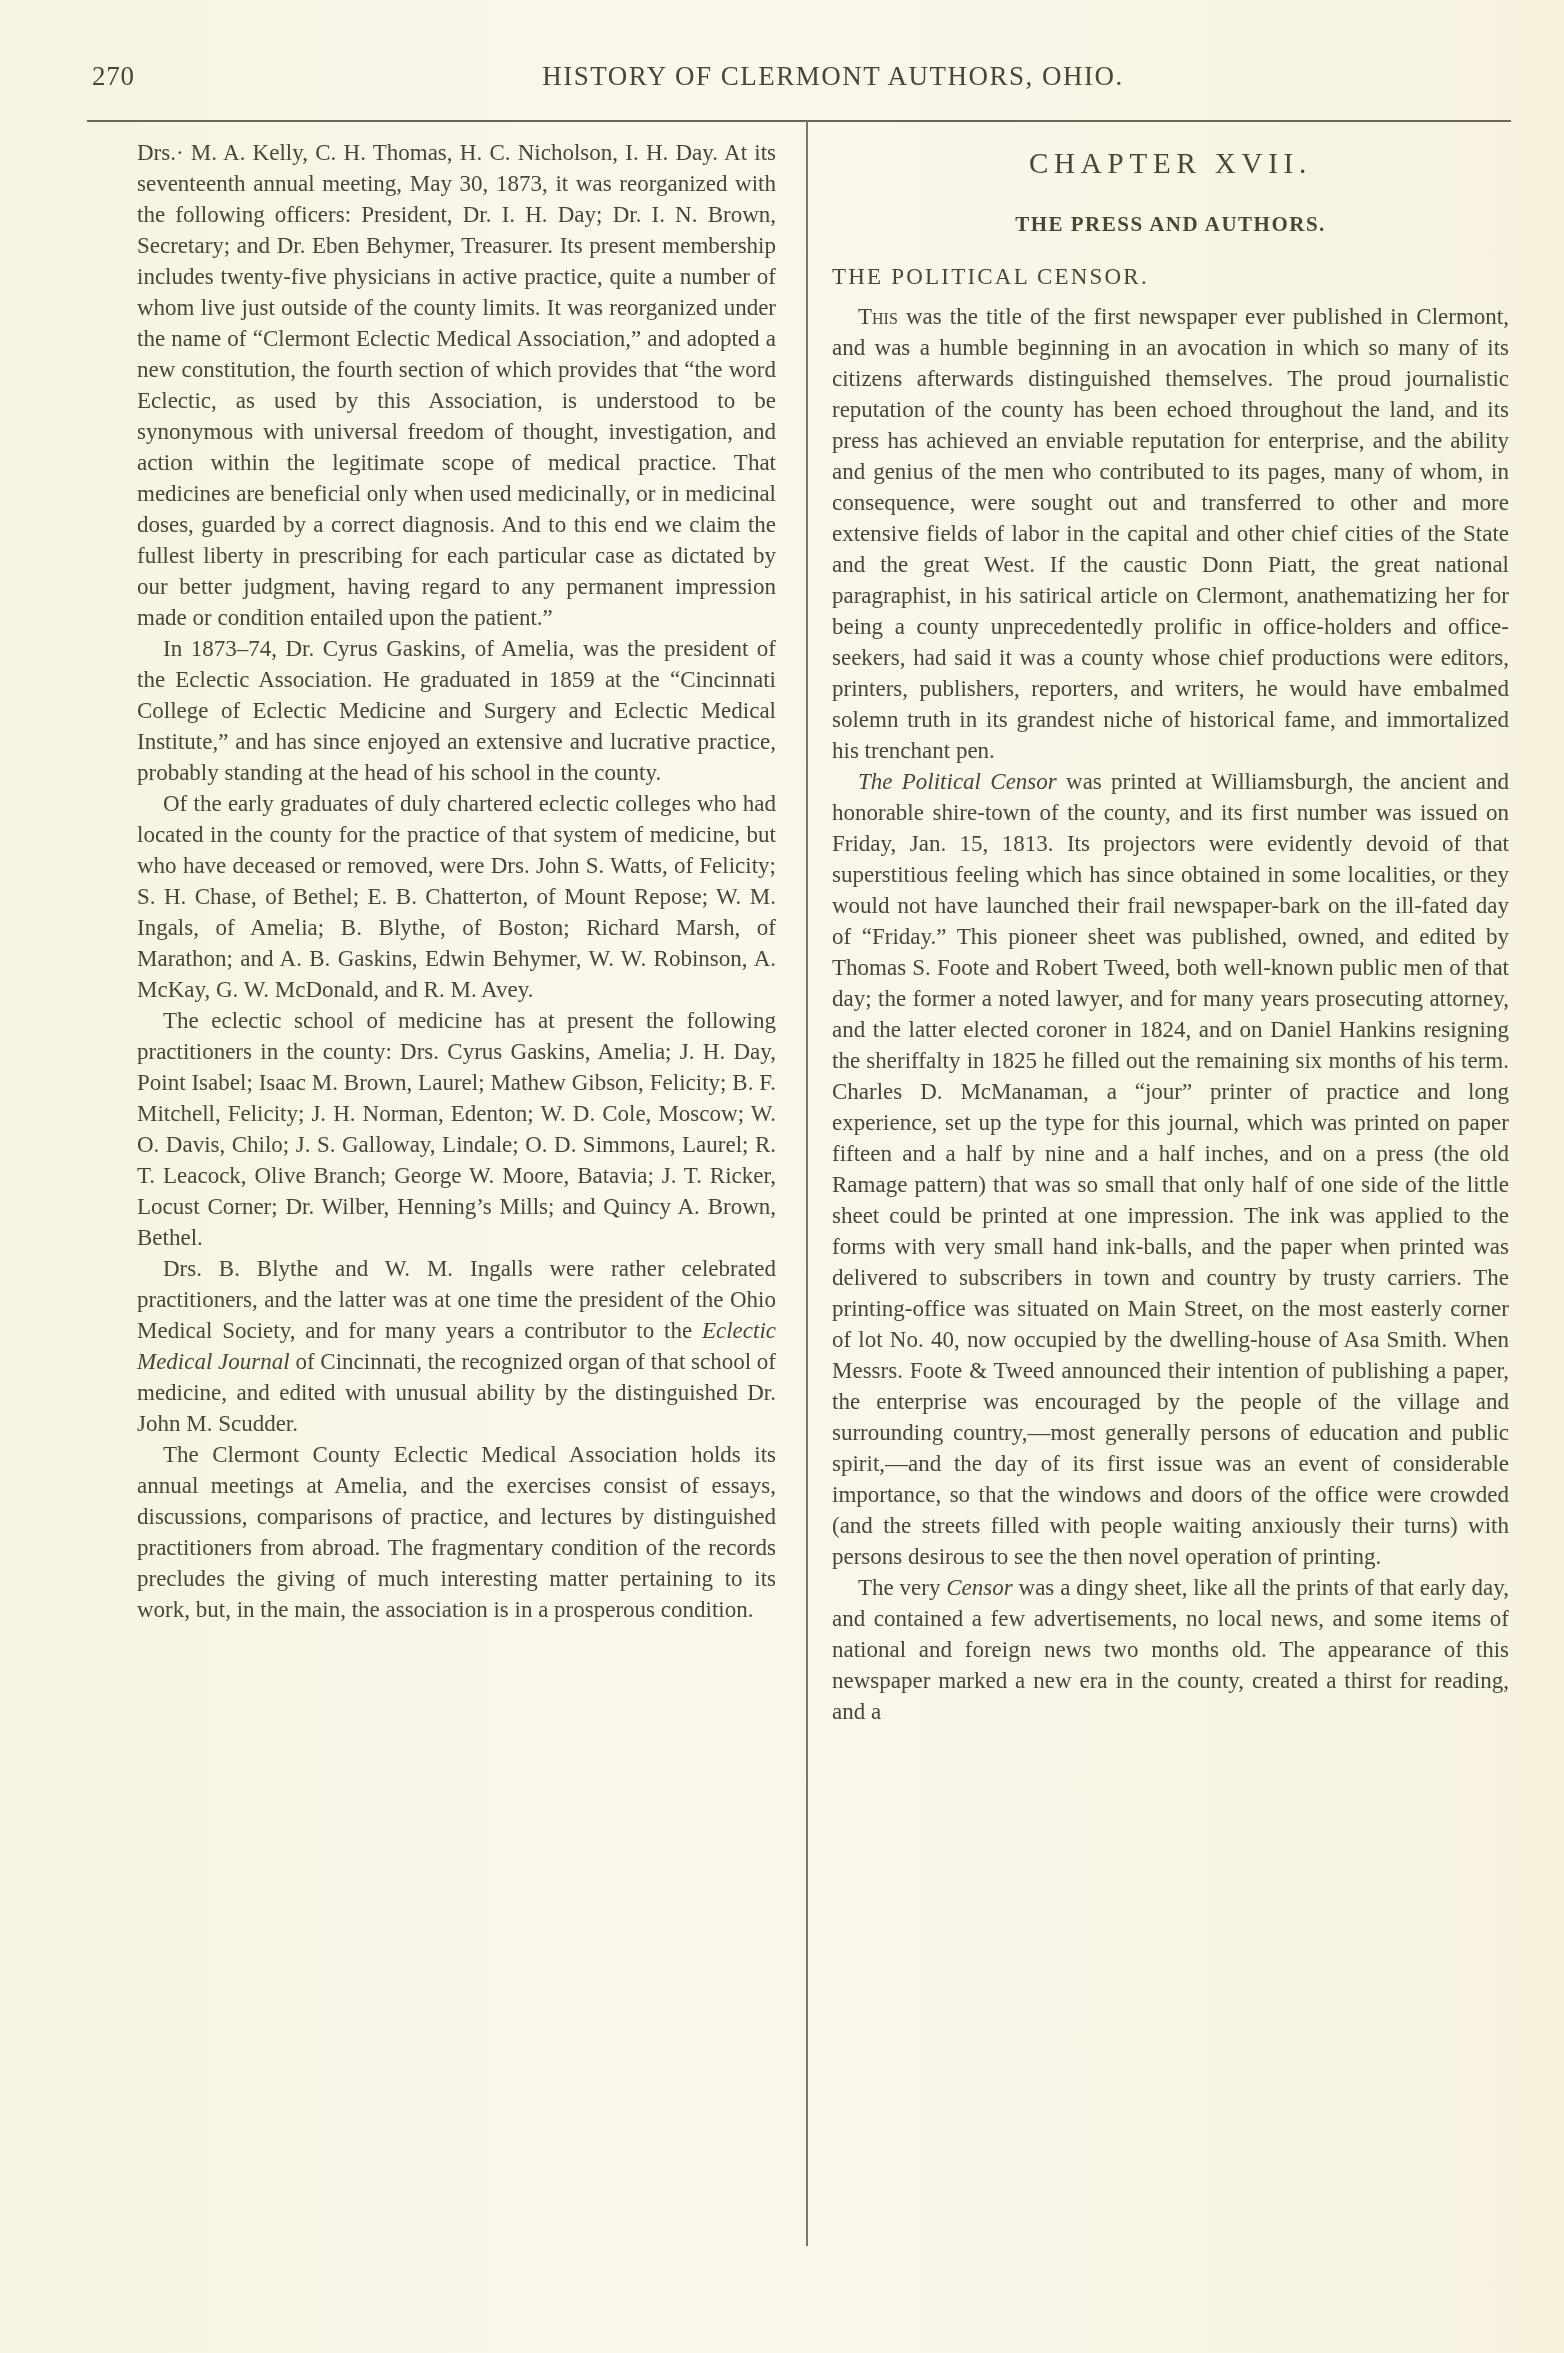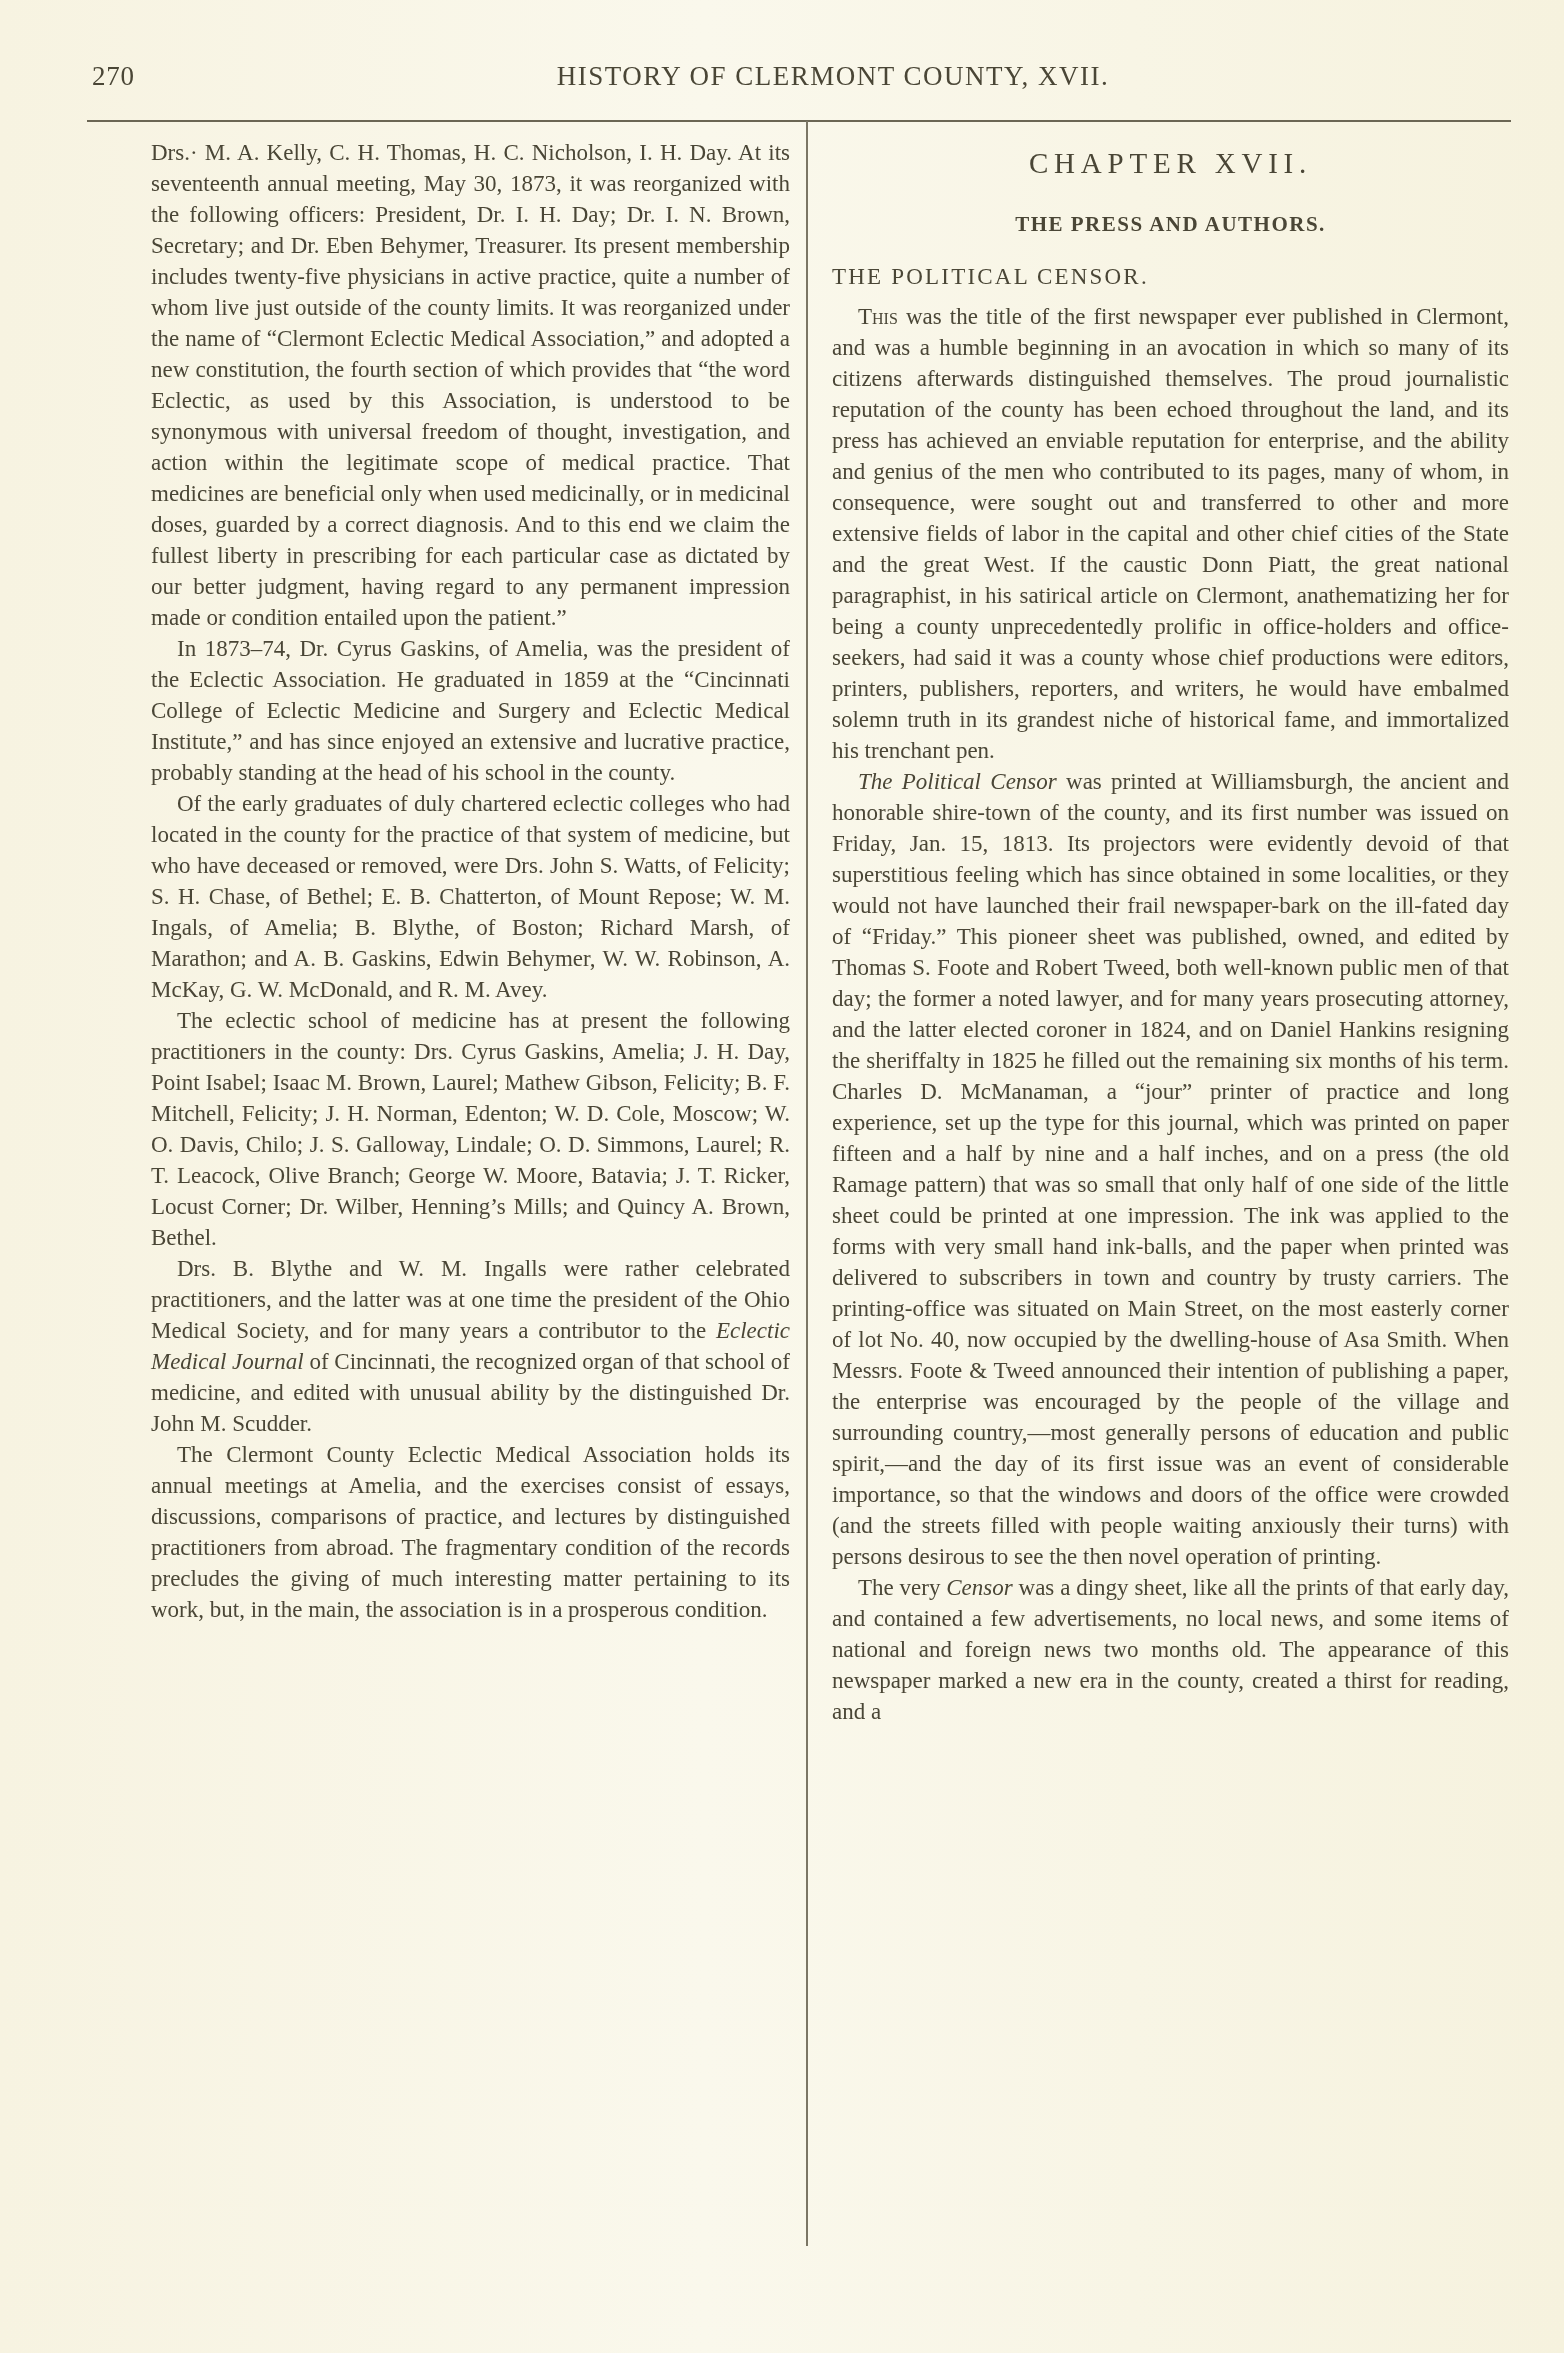--- a/index.html
+++ b/index.html
@@ -61,21 +61,21 @@
     }
     .column {
       position: absolute;
       top: 137px;
       font-size: 23px;
       line-height: 31px;
       text-align: justify;
       hyphens: manual;
     }
     .col-left {
-      left: 151px;
+      left: 137px;
       width: 639px;
     }
     .col-right {
       left: 832px;
       width: 677px;
     }
     .col-left p, .col-right p {
       margin: 0;
       text-indent: 26px;
     }
@@ -111,21 +111,21 @@
       font-style: italic;
     }
   </style>
 </head>
 <body>
 
 <div class="page">
 
   <div class="running-head">
     <span class="page-number">270</span>
-    <span class="running-title">HISTORY OF CLERMONT COUNTY, XVII.</span>
+    <span class="running-title">HISTORY OF CLERMONT AUTHORS, OHIO.</span>
   </div>
 
   <div class="head-rule"></div>
   <div class="col-rule"></div>
 
   <div class="column col-left">
     <p class="noindent">Drs.· M. A. Kelly, C. H. Thomas, H. C. Nicholson, I. H. Day. At its seventeenth annual meeting, May 30, 1873, it was reorganized with the following officers: President, Dr. I. H. Day; Dr. I. N. Brown, Secretary; and Dr. Eben Behymer, Treasurer. Its present membership includes twenty-five physicians in active practice, quite a number of whom live just outside of the county limits. It was reorganized under the name of “Clermont Eclectic Medical Association,” and adopted a new constitution, the fourth section of which provides that “the word Eclectic, as used by this Association, is understood to be synonymous with universal freedom of thought, investigation, and action within the legitimate scope of medical practice. That medicines are beneficial only when used medicinally, or in medicinal doses, guarded by a correct diagnosis. And to this end we claim the fullest liberty in prescribing for each particular case as dictated by our better judgment, having regard to any permanent impression made or condition entailed upon the patient.”</p>
     <p>In 1873–74, Dr. Cyrus Gaskins, of Amelia, was the president of the Eclectic Association. He graduated in 1859 at the “Cincinnati College of Eclectic Medicine and Surgery and Eclectic Medical Institute,” and has since enjoyed an extensive and lucrative practice, probably standing at the head of his school in the county.</p>
     <p>Of the early graduates of duly chartered eclectic colleges who had located in the county for the practice of that system of medicine, but who have deceased or removed, were Drs. John S. Watts, of Felicity; S. H. Chase, of Bethel; E. B. Chatterton, of Mount Repose; W. M. Ingals, of Amelia; B. Blythe, of Boston; Richard Marsh, of Marathon; and A. B. Gaskins, Edwin Behymer, W. W. Robinson, A. McKay, G. W. McDonald, and R. M. Avey.</p>
     <p>The eclectic school of medicine has at present the following practitioners in the county: Drs. Cyrus Gaskins, Amelia; J. H. Day, Point Isabel; Isaac M. Brown, Laurel; Mathew Gibson, Felicity; B. F. Mitchell, Felicity; J. H. Norman, Edenton; W. D. Cole, Moscow; W. O. Davis, Chilo; J. S. Galloway, Lindale; O. D. Simmons, Laurel; R. T. Leacock, Olive Branch; George W. Moore, Batavia; J. T. Ricker, Locust Corner; Dr. Wilber, Henning’s Mills; and Quincy A. Brown, Bethel.</p>

